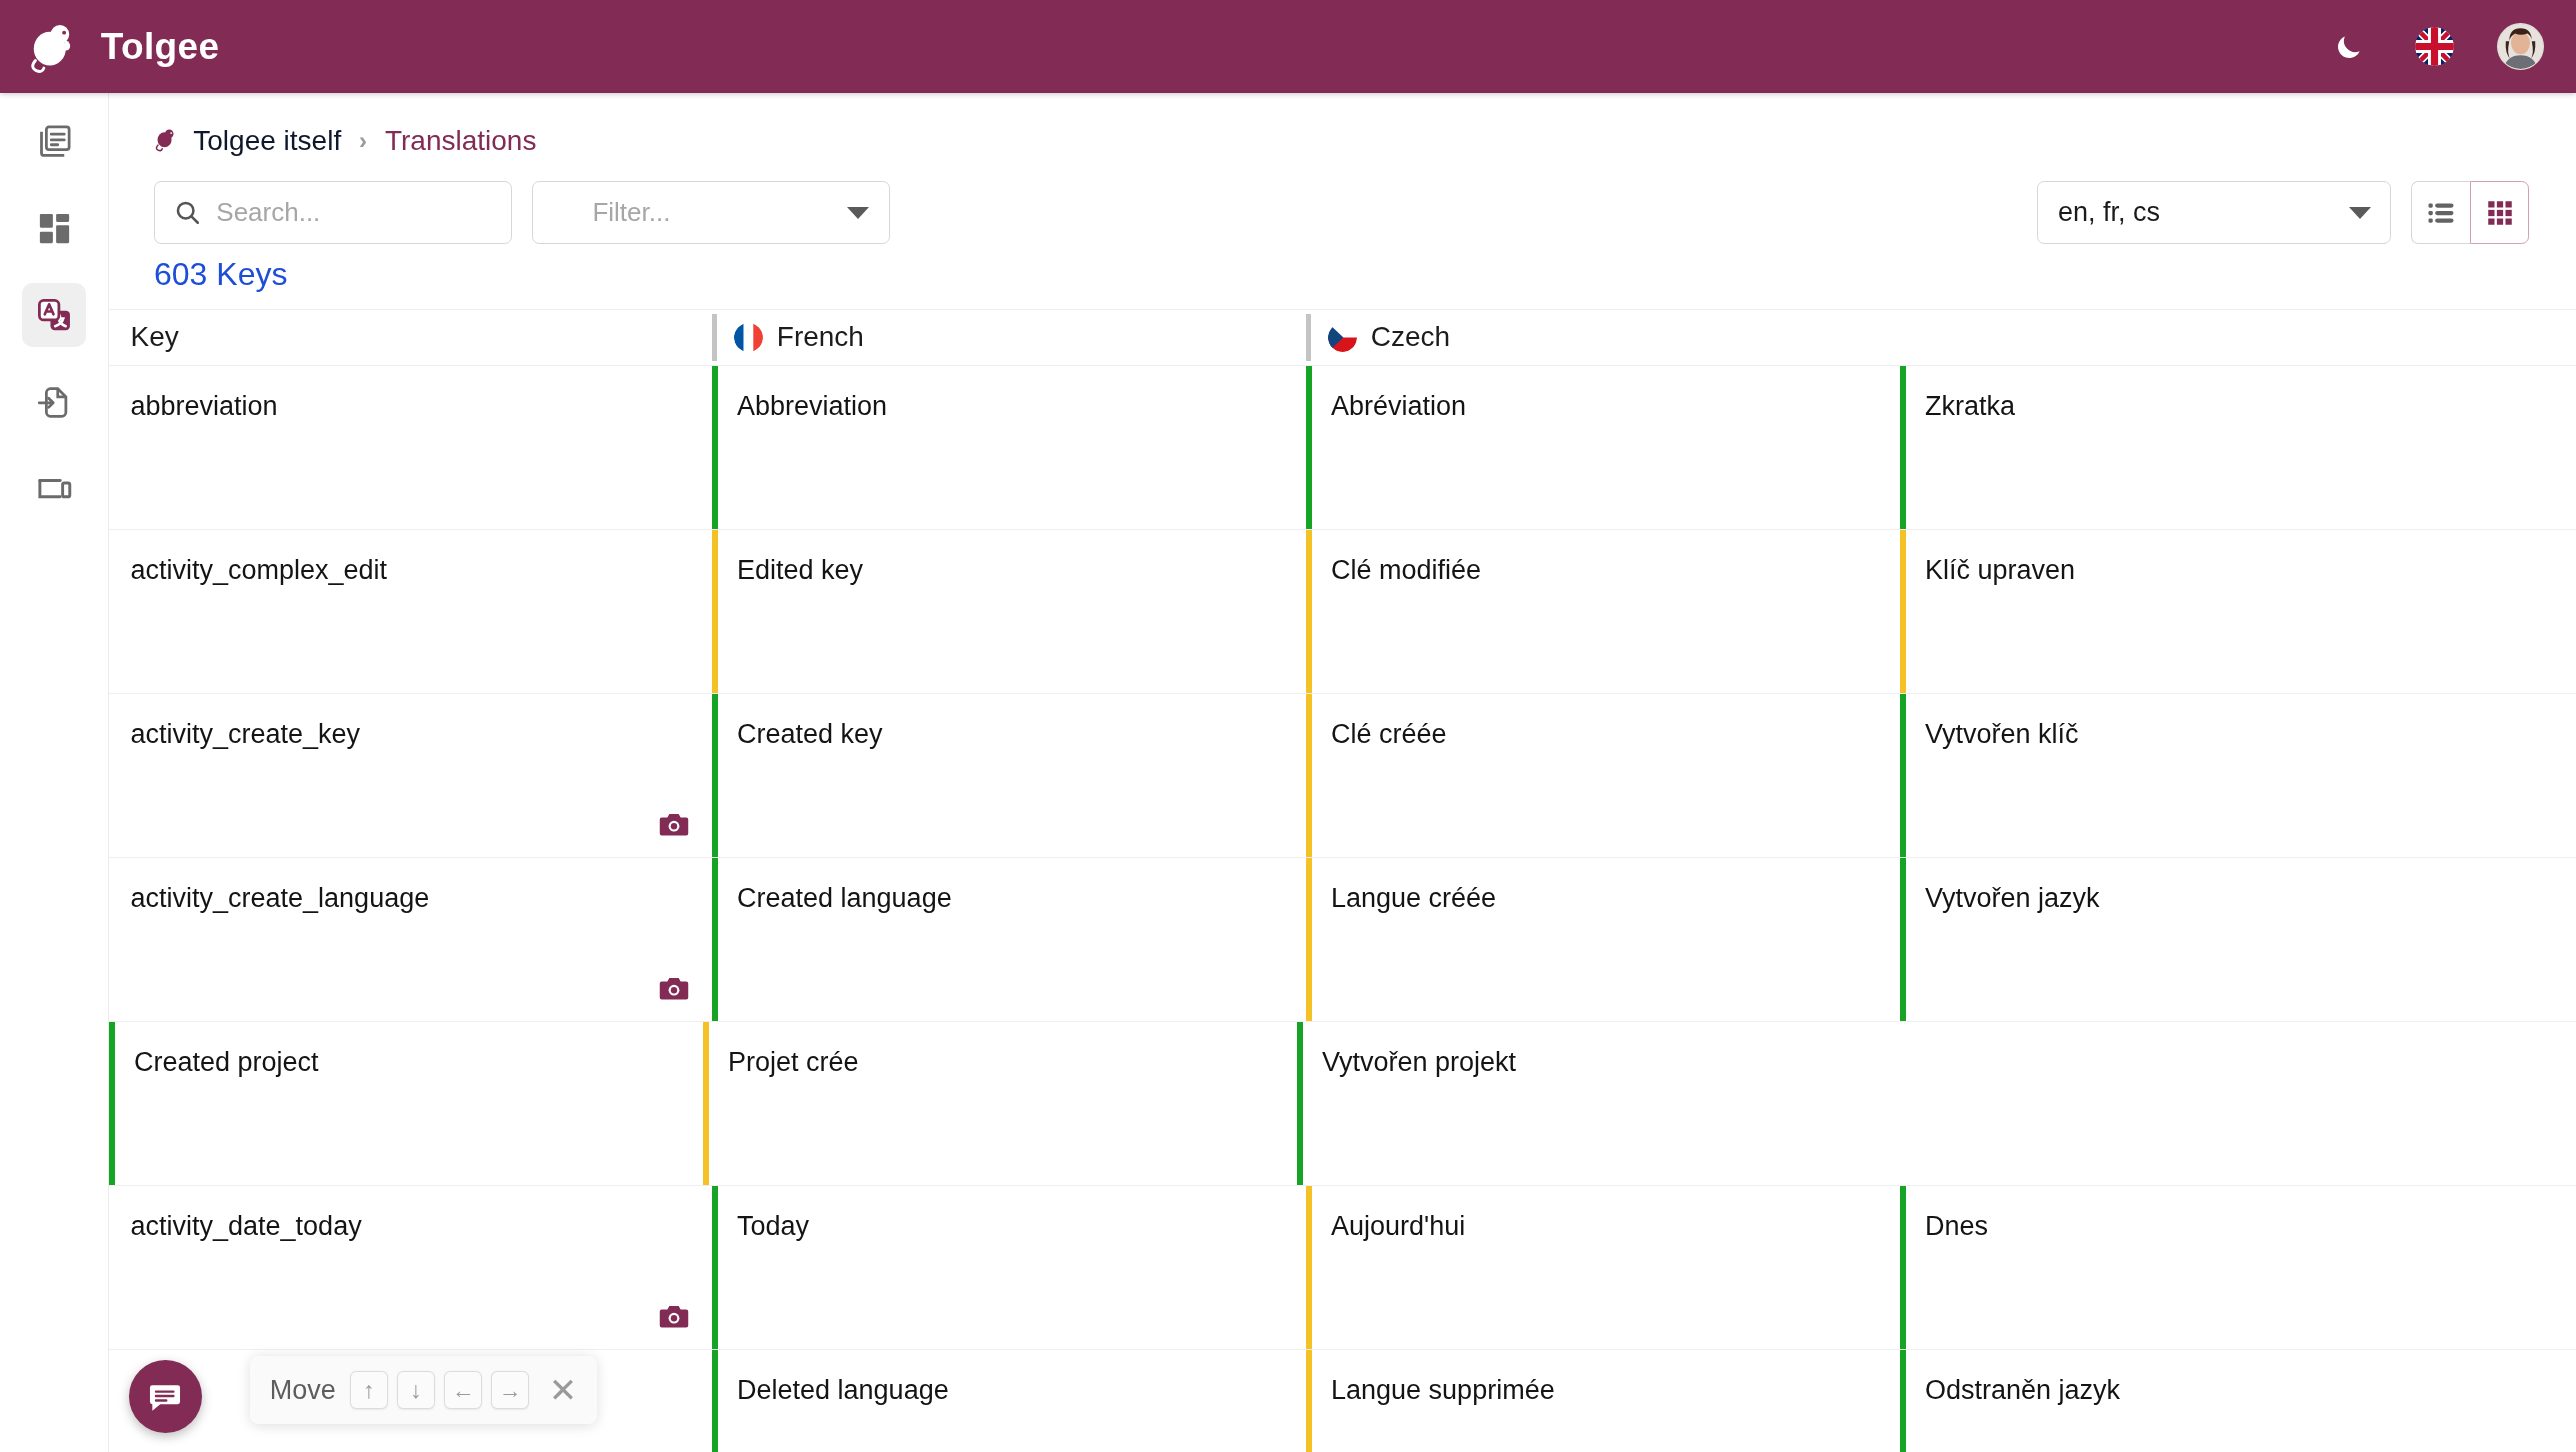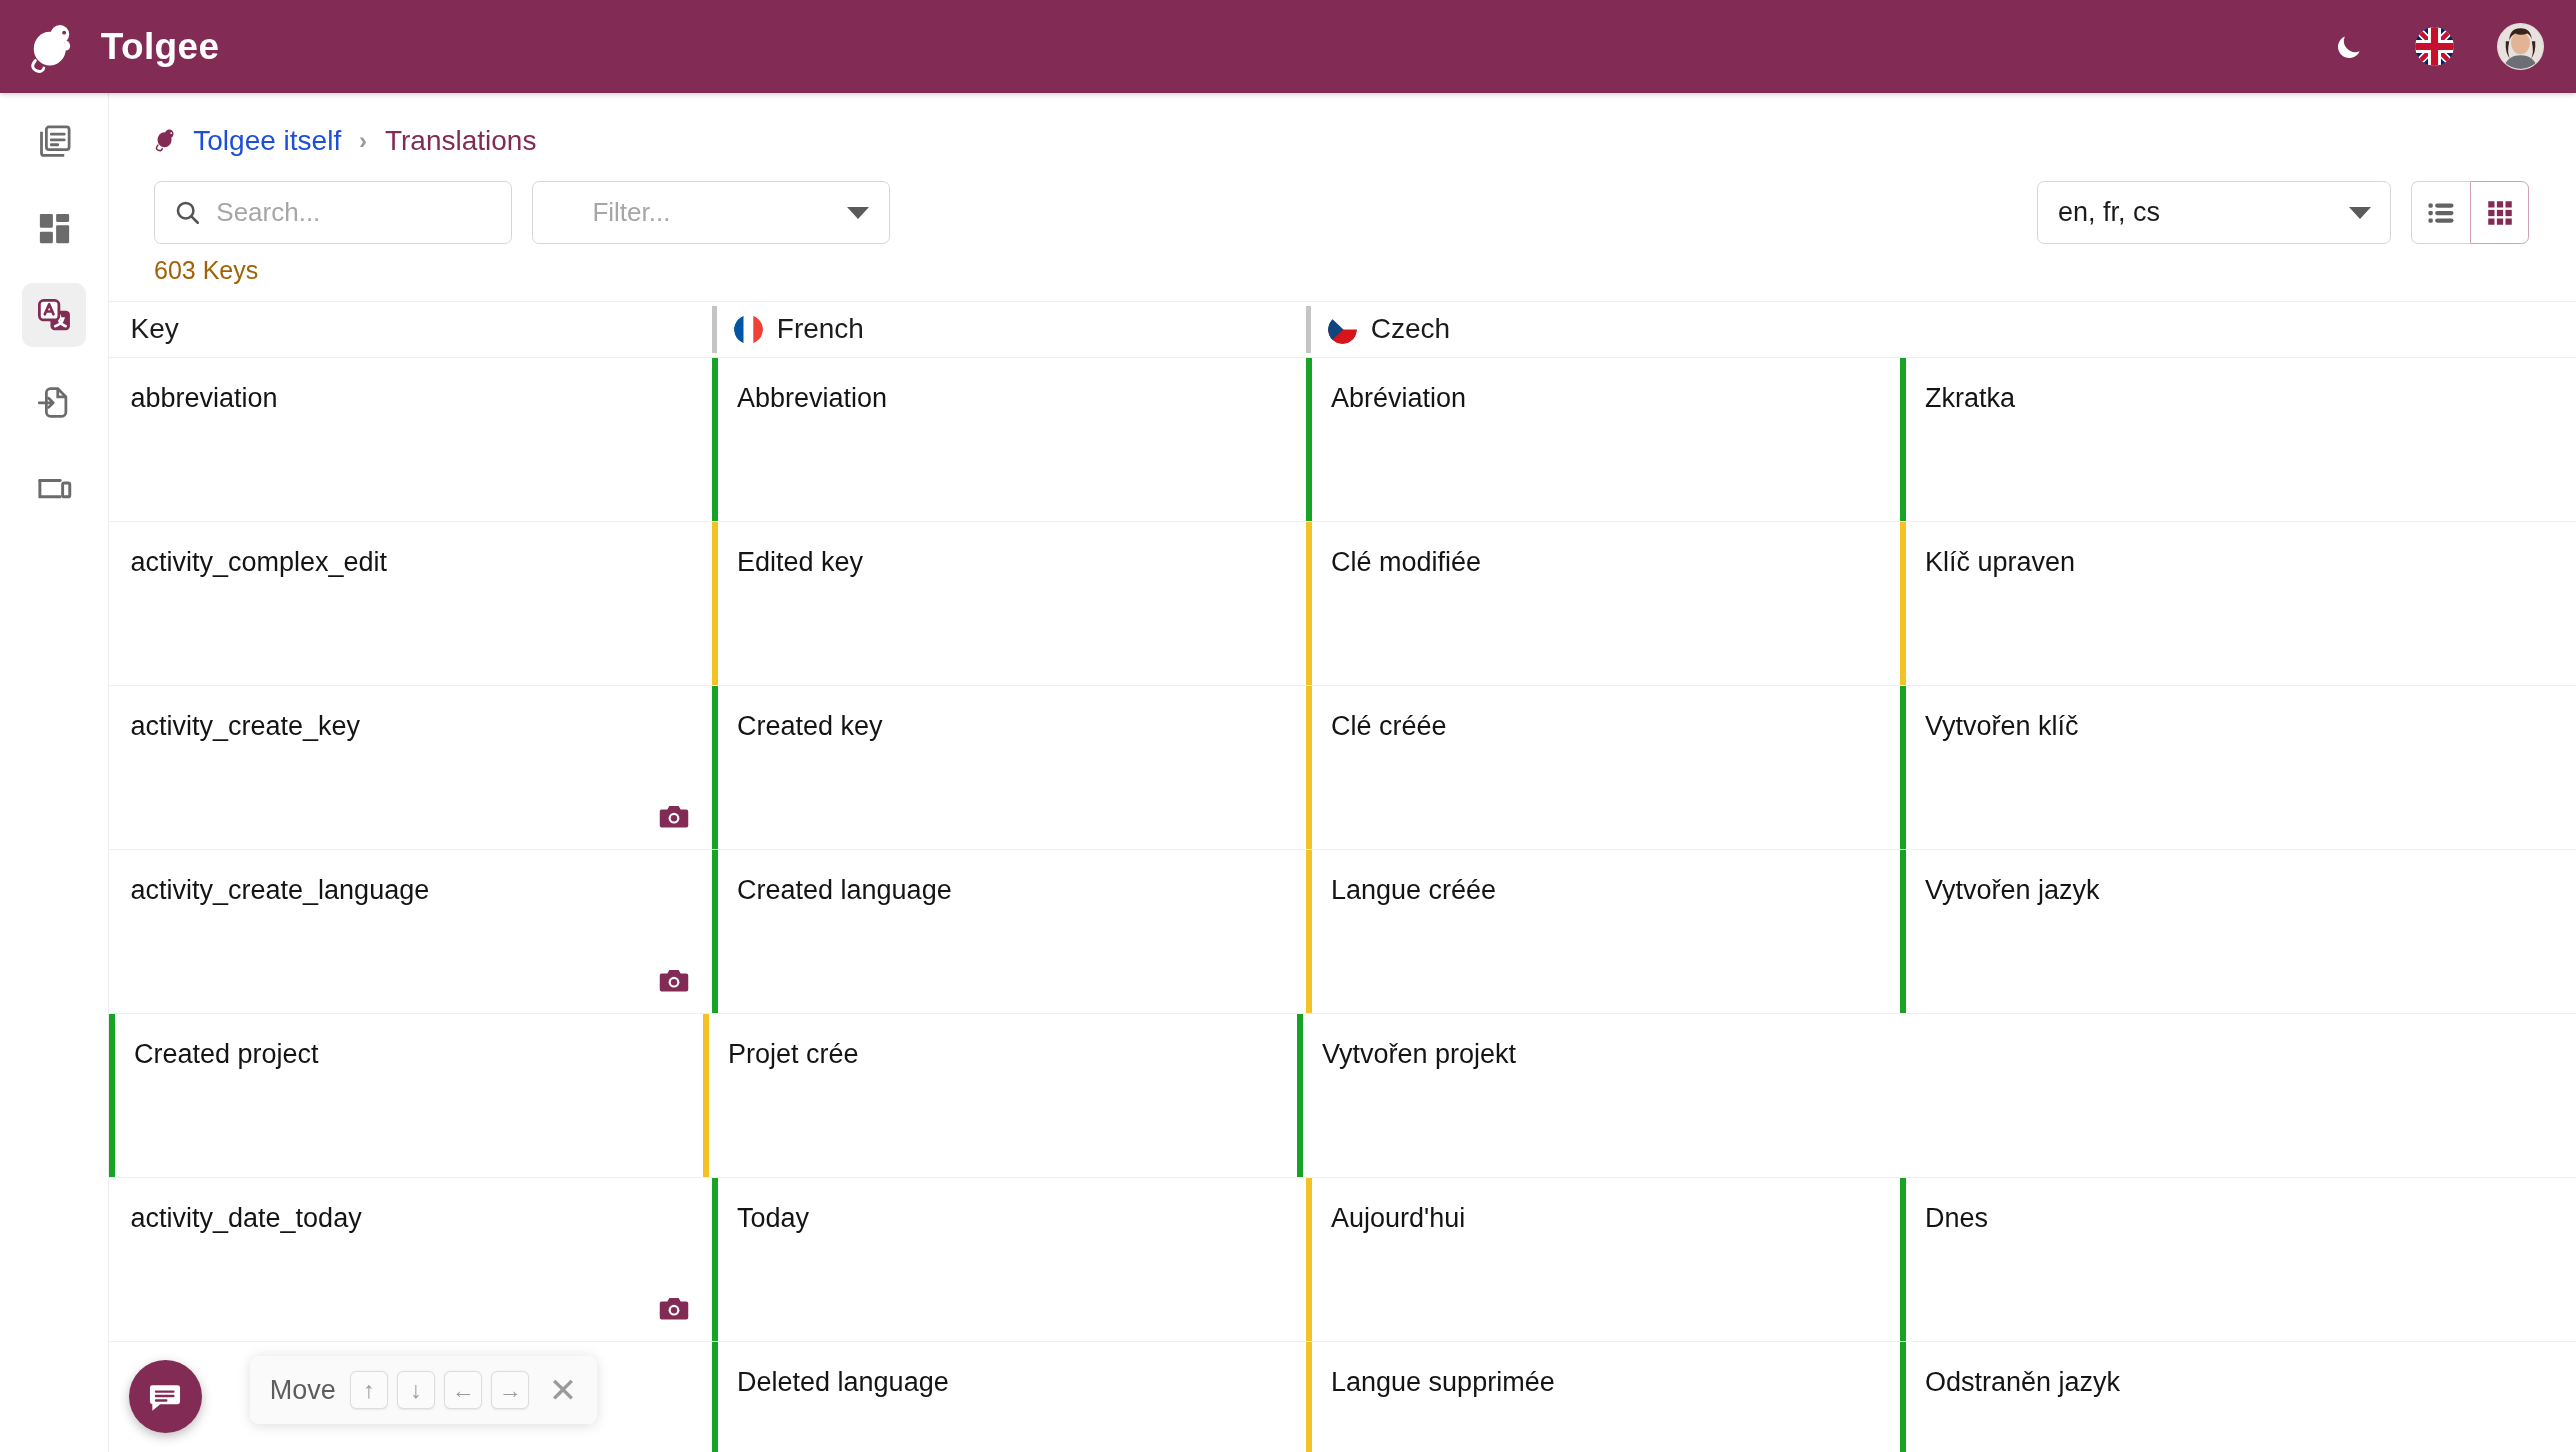--- a/index.html
+++ b/index.html
@@ -70,21 +70,21 @@
     width: 2467px; height: 1360px;
     background: #ffffff;
     overflow: hidden;
   }
 
   .breadcrumb {
     display: flex; align-items: center; gap: 14.3px;
     padding: 29px 0 0 45px; height: 66px;
   }
   .bc-logo { width: 25px; height: 25px; display: block; }
-  .bc-project { color: #1d4ed8; font-size: 28px; }
+  .bc-project { color: #0f172a; font-size: 28px; }
   .bc-sep { color: #9a9a9a; font-size: 24px; font-weight: 700; margin: 0 3.6px; }
   .bc-current { color: #822B55; font-size: 28px; }
 
   .controls {
     display: flex; align-items: center;
     padding: 21.5px 47px 0 45px;
     height: 86px;
   }
   .search-box {
     width: 358px; height: 63px;
@@ -131,21 +131,21 @@
     display: flex; align-items: center; justify-content: center;
     background: #fff; cursor: pointer;
   }
   .view-btn:first-child { border-radius: 7.2px 0 0 7.2px; border-right: none; }
   .view-btn:last-child { border-radius: 0 7.2px 7.2px 0; }
   .view-btn.active { border-color: #cfa0b6; }
   .view-btn svg { width: 30px; height: 30px; display: block; }
 
   .keycount {
     padding: 10.7px 0 0 45px;
-    font-size: 25px; color: #a16207;
+    font-size: 32px; color: #1d4ed8;
   }
 
   
   .table { margin-top: 16px; position: relative; }
   .thead {
     display: flex; height: 57px;
     border-top: 0.9px solid #ededed;
     border-bottom: 0.9px solid #ededed;
     align-items: center;
   }

